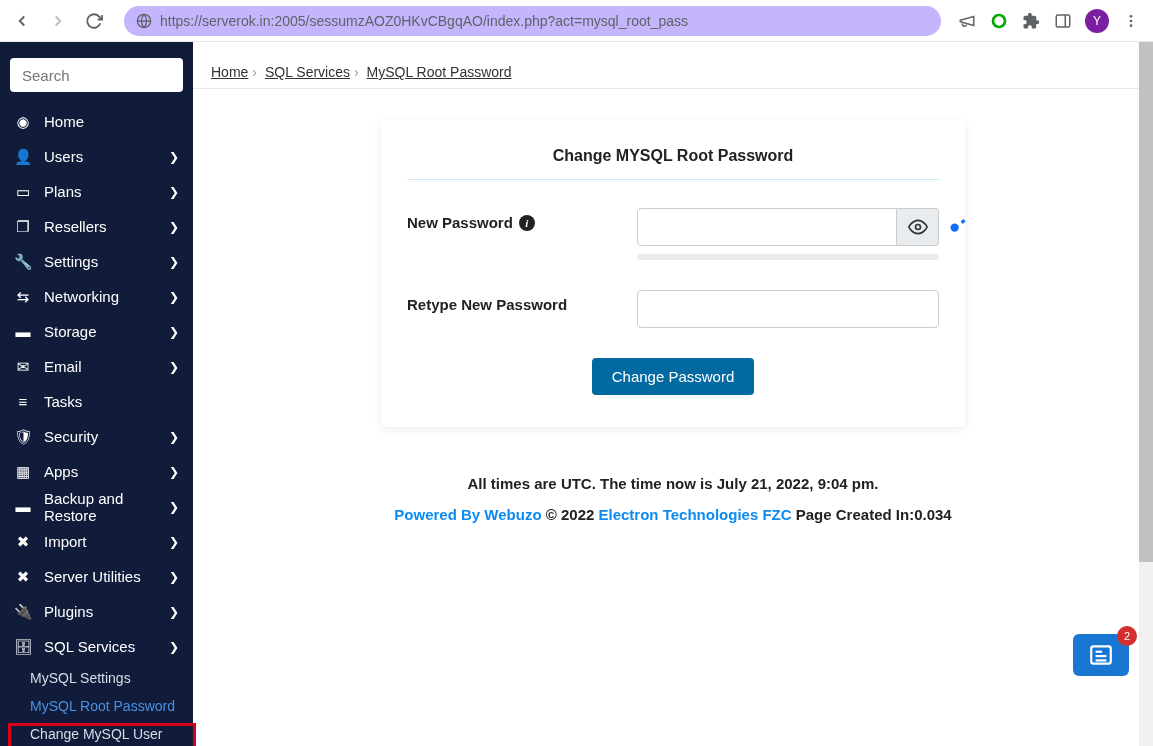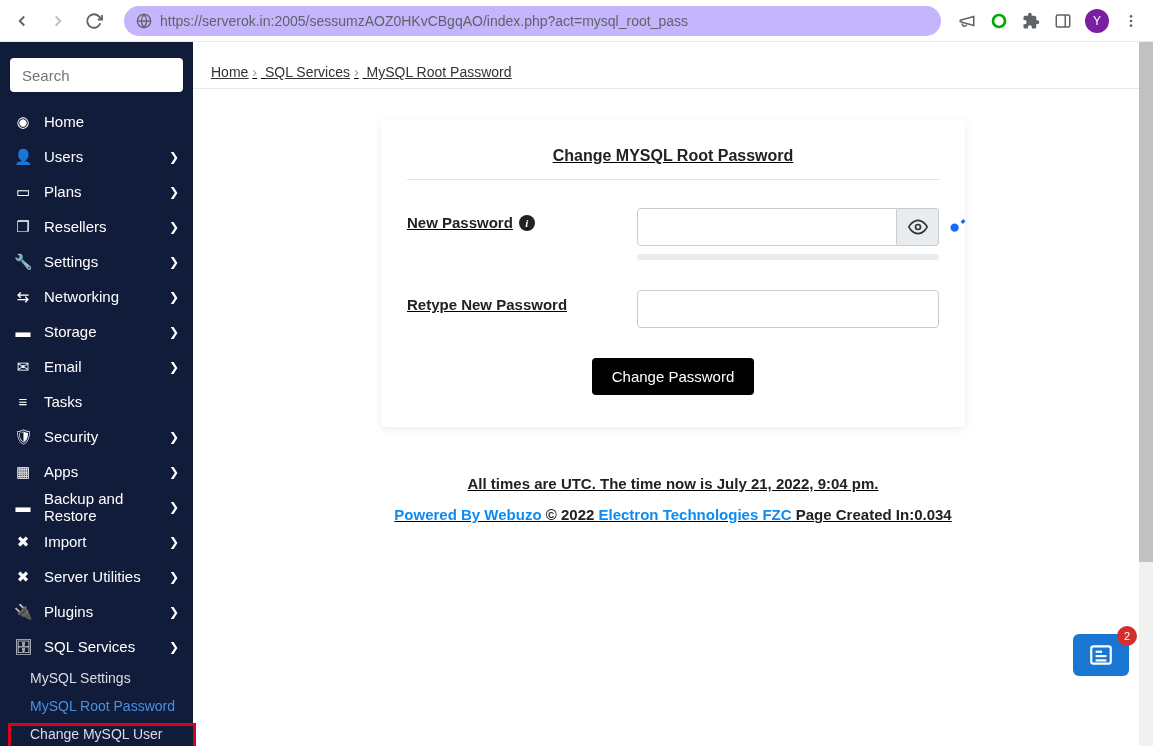--- a/index.html
+++ b/index.html
@@ -22,21 +22,21 @@
 .search-box input { width:100%; height:34px; border:none; border-radius:4px; padding:0 12px; font-size:15px; background:#fff; color:#333; }
 .nav { list-style:none; }
 .nav-item { height:35px; display:flex; align-items:center; padding:0 14px; color:#fff; font-size:15px; cursor:pointer; position:relative; }
 .nav-item .lbl { margin-left:12px; flex:1; }
 .nav-item .chev { color:#fff; font-size:12px; }
 .nav-icon { width:18px; text-align:center; font-size:15px; }
 .sub-item { height:28px; display:flex; align-items:center; padding-left:30px; color:#d8dce8; font-size:14px; cursor:pointer; }
 .sub-item.active { color:#4a90e2; }
 .highlight-box { position:absolute; border:3px solid #d9001b; pointer-events:none; }
 
-.main { flex:1; background:#fff; position:relative; padding-top:10px;text-decoration:underline; }
+.main { flex:1; background:#fff; position:relative; padding-top:10px; }
 .scrollbar { position:absolute; right:0; top:0; width:14px; height:100%; background:#f1f1f1; }
 .scrollbar-thumb { width:14px; height:520px; background:#c1c1c1; }
 
 .breadcrumb { padding:12px 18px 8px; font-size:14px; color:#333; border-bottom:1px solid #e8e8e8; }
 .breadcrumb a { color:#333; text-decoration:underline; }
 .sep { margin:0 4px; color:#999; }
 
 .content { padding:30px 0; display:flex; flex-direction:column; align-items:center; }
 .card { width:584px; background:#fff; box-shadow:0 2px 8px rgba(0,0,0,0.08); border-radius:4px; padding:28px 26px 32px; }
 .card h2 { text-align:center; font-size:16px; font-weight:700; color:#222; margin-bottom:14px; }
@@ -45,21 +45,21 @@
 .row-label { width:230px; font-size:15px; font-weight:600; color:#222; display:flex; align-items:center; gap:6px; padding-top:6px; }
 .info-icon { width:16px; height:16px; border-radius:50%; background:#222; color:#fff; font-size:11px; display:inline-flex; align-items:center; justify-content:center; font-style:italic; font-family:serif; }
 .row-field { flex:1; position:relative; }
 .pw-wrap { display:flex; position:relative; }
 .pw-input { flex:1; height:38px; border:1px solid #ccc; border-radius:4px 0 0 4px; padding:0 10px; font-size:14px; }
 .pw-input.full { border-radius:4px; width:100%; }
 .eye-btn { width:42px; height:38px; border:1px solid #ccc; border-left:none; background:#e9ecef; border-radius:0 4px 4px 0; display:flex; align-items:center; justify-content:center; cursor:pointer; color:#333; }
 .key-icon { position:absolute; right:-28px; top:8px; color:#0d6efd; cursor:pointer; }
 .strength { height:6px; background:#e9ecef; border-radius:3px; margin-top:8px; width:100%; }
 .btn-row { text-align:center; }
-.btn-primary { background:#000000; color:#fff; border:none; border-radius:4px; padding:10px 20px; font-size:15px; cursor:pointer; }
+.btn-primary { background:#0369a1; color:#fff; border:none; border-radius:4px; padding:10px 20px; font-size:15px; cursor:pointer; }
 
 .footer { text-align:center; margin-top:48px; font-size:15px; color:#222; }
 .footer p { margin-bottom:14px; font-weight:600; }
 .footer a { color:#0d8bf2; text-decoration:none; font-weight:600; }
 .footer .plain { color:#222; font-weight:600; }
 
 .float-btn { position:absolute; right:24px; bottom:70px; width:56px; height:42px; background:#1976d2; border-radius:6px; display:flex; align-items:center; justify-content:center; color:#fff; cursor:pointer; }
 .badge { position:absolute; top:-8px; right:-8px; width:20px; height:20px; border-radius:50%; background:#d32f2f; color:#fff; font-size:11px; display:flex; align-items:center; justify-content:center; }
 </style>
 </head>

